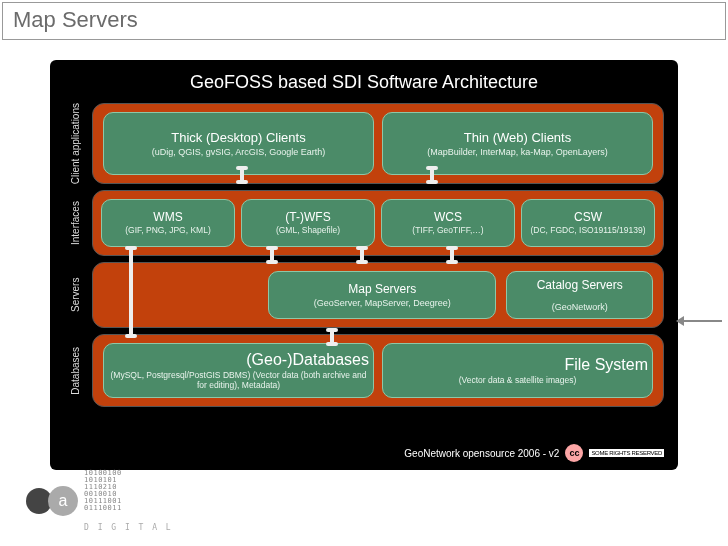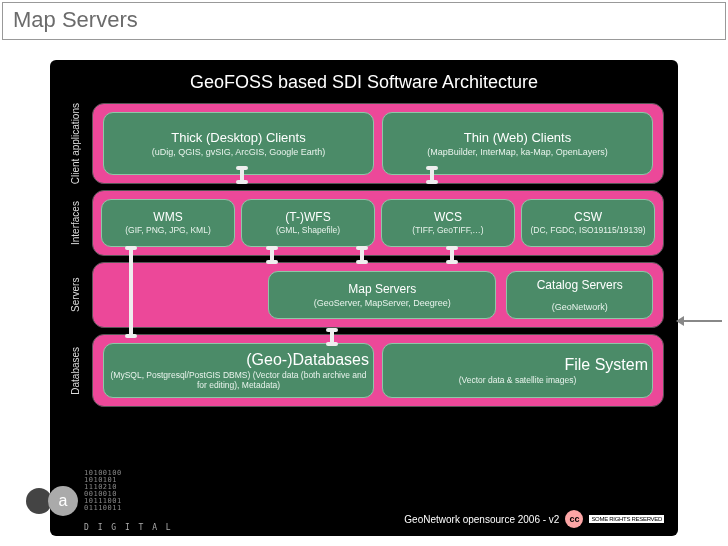--- a/index.html
+++ b/index.html
@@ -24,21 +24,21 @@
   .diagram-wrap {
     margin: 20px 50px 0 50px;
     position: relative;
   }
   .diagram {
     background: #000;
     border-radius: 6px;
     padding: 10px 14px 10px 14px;
     color: #fff;
     position: relative;
-    height: 476px;
+    height: 410px;
   }
   .diagram-title {
     text-align: center;
     font-size: 18px;
     font-weight: 400;
     color: #fff;
     margin: 2px 0 10px 0;
   }
   .row {
     display: flex;
@@ -54,21 +54,21 @@
     text-align: center;
     width: 22px;
     display: flex;
     align-items: center;
     justify-content: center;
     flex-shrink: 0;
     margin-right: 6px;
   }
   .row-content {
     flex: 1;
-    background: #ec4899;
+    background: #c2410c;
     border: 1px solid #555;
     border-radius: 12px;
     padding: 8px 10px;
     display: flex;
     gap: 8px;
     align-items: stretch;
     position: relative;
   }
   .box {
     background: #4b8b68;

